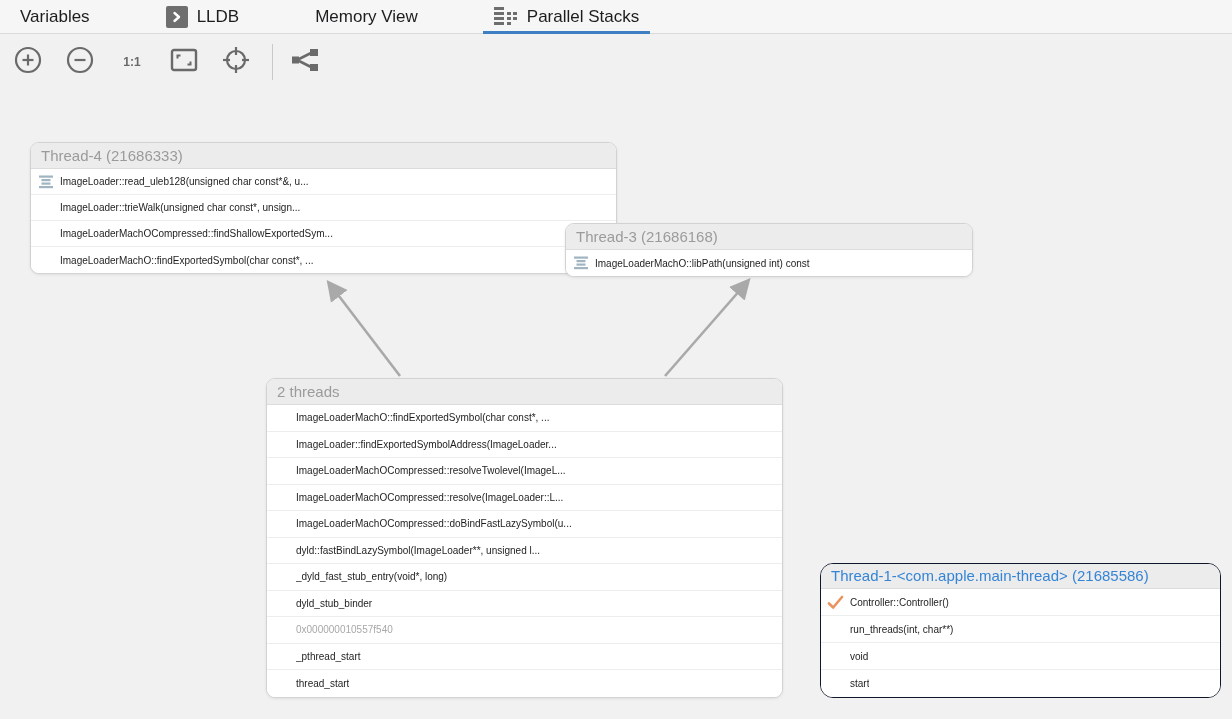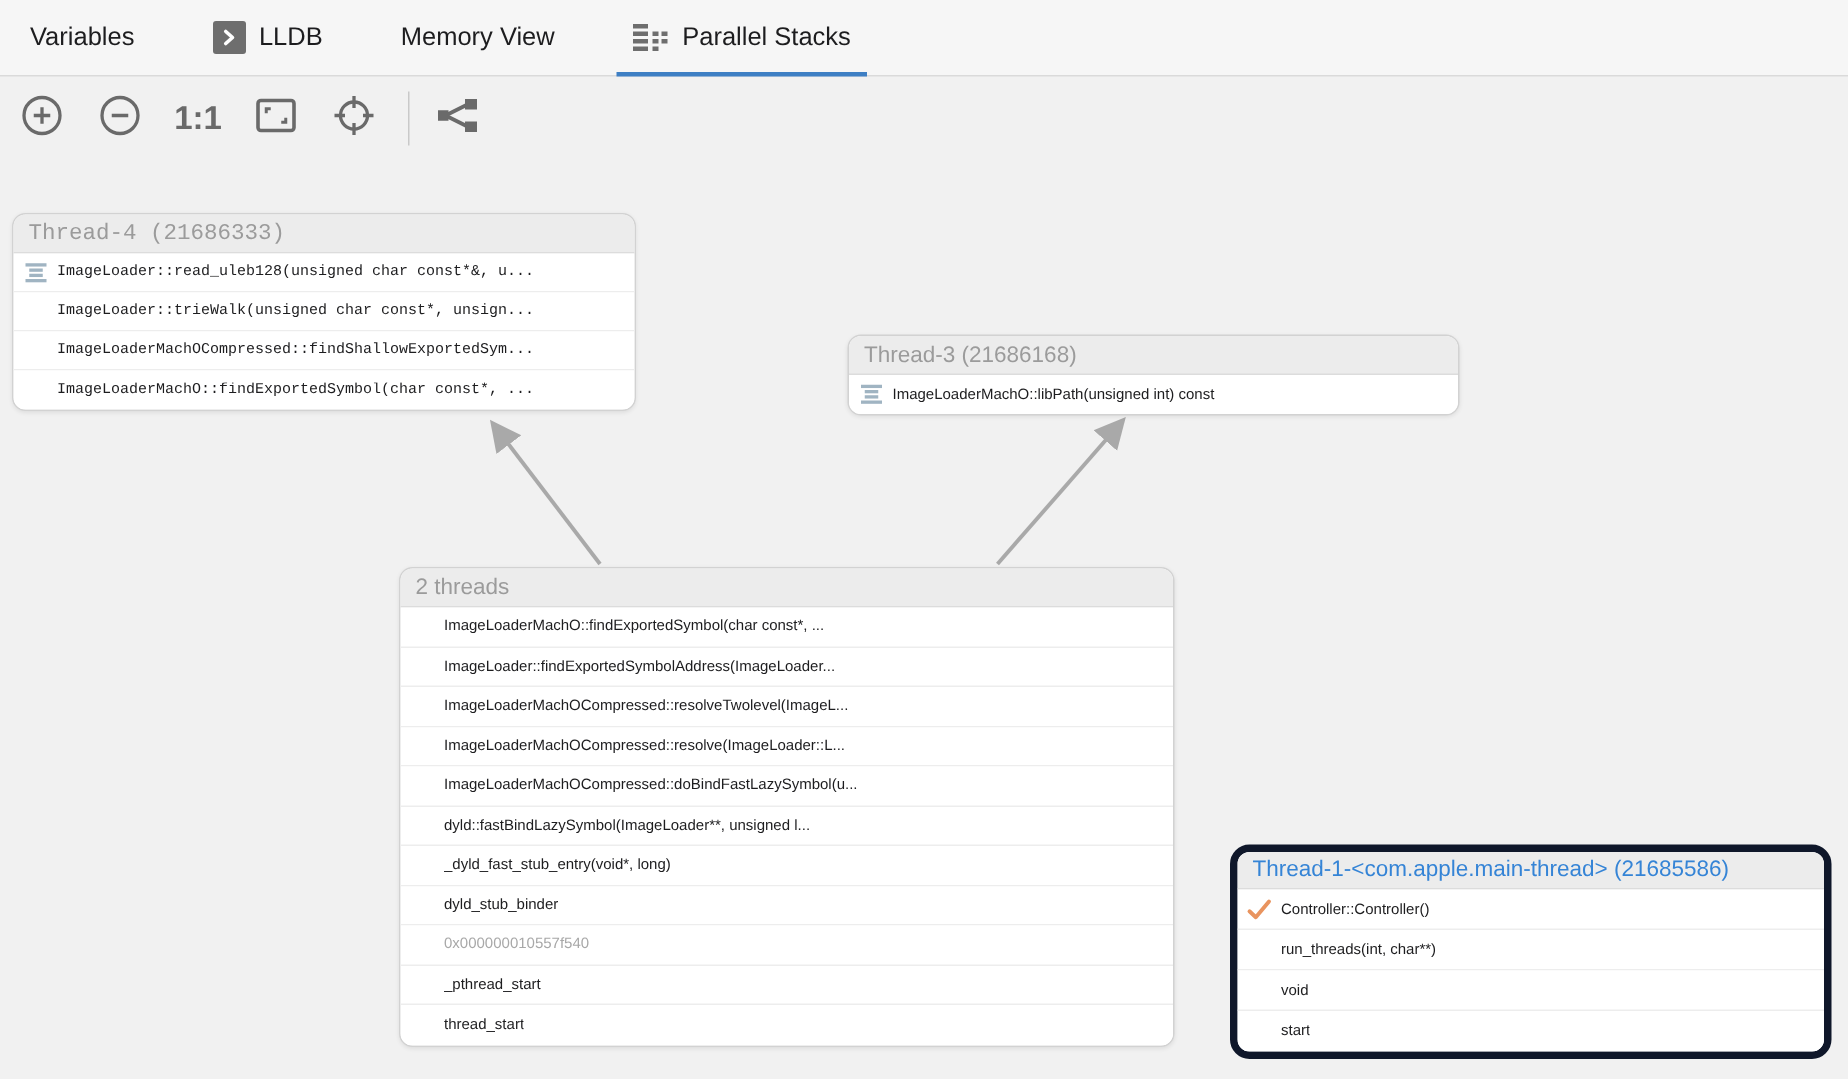--- a/index.html
+++ b/index.html
@@ -6,28 +6,29 @@
   html, body { width: 1232px; height: 719px; }
   body {
     font-family: "Liberation Sans", "DejaVu Sans", sans-serif;
     background: #f1f1f1;
     position: relative;
     overflow: hidden;
   }
 
   
   .tabbar {
-    height: 51px;
+    height: 34px;
     background: #f6f6f6;
     border-bottom: 1px solid #dadada;
     display: flex;
     align-items: stretch;
     padding-left: 9px;
     position: relative;
     z-index: 3;
+    gap: 24px;
   }
   .tab {
     display: flex;
     align-items: center;
     gap: 9px;
     padding: 0 11px;
     margin-right: 30px;
     font-size: 17px;
     color: #1d1d1f;
     position: relative;
@@ -62,21 +63,21 @@
   }
   .tool-btn {
     width: 32px; height: 34px;
     display: flex;
     align-items: center;
     justify-content: center;
     margin-right: 20px;
     cursor: pointer;
   }
   .one-to-one {
-    font-size: 22px;
+    font-size: 12px;
     font-weight: 700;
     color: #6a6a6a;
     letter-spacing: 0px;
   }
   .toolbar-sep {
     width: 1px;
     height: 36px;
     background: #c9c9c9;
     margin: 0 16px 0 0;
   }
@@ -128,28 +129,28 @@
   .frame-row .gutter {
     width: 29px;
     flex: none;
     display: flex;
     align-items: center;
     justify-content: center;
   }
   .frame-text { overflow: hidden; white-space: nowrap; }
   .frame-row.muted .frame-text { color: #a8a8a8; }
 
-  #box-thread4 { left: 8px;  top: 142px; width: 416px; font-family: Liberation Mono, monospace; }
+  #box-thread4 { left: 30px;  top: 142px; width: 587px; }
   #box-thread3 { left: 565px; top: 223px; width: 408px; }
   #box-group   { left: 266px; top: 378px; width: 517px; }
   #box-group .frame-row { height: 26.5px; }
 
   #box-thread1 {
     left: 820px; top: 563px; width: 401px;
-    border: 5px solid #0f172a;
+    border: 1px solid #0f172a;
     border-radius: 13px;
     box-shadow: none;
   }
   #box-thread1 .box-header {
     height: 25px; line-height: 24px;
     color: #3584d6;
     border-bottom: 1px solid #dcdcdc;
   }
   #box-thread1 .frame-row { height: 27px; }
 </style>

